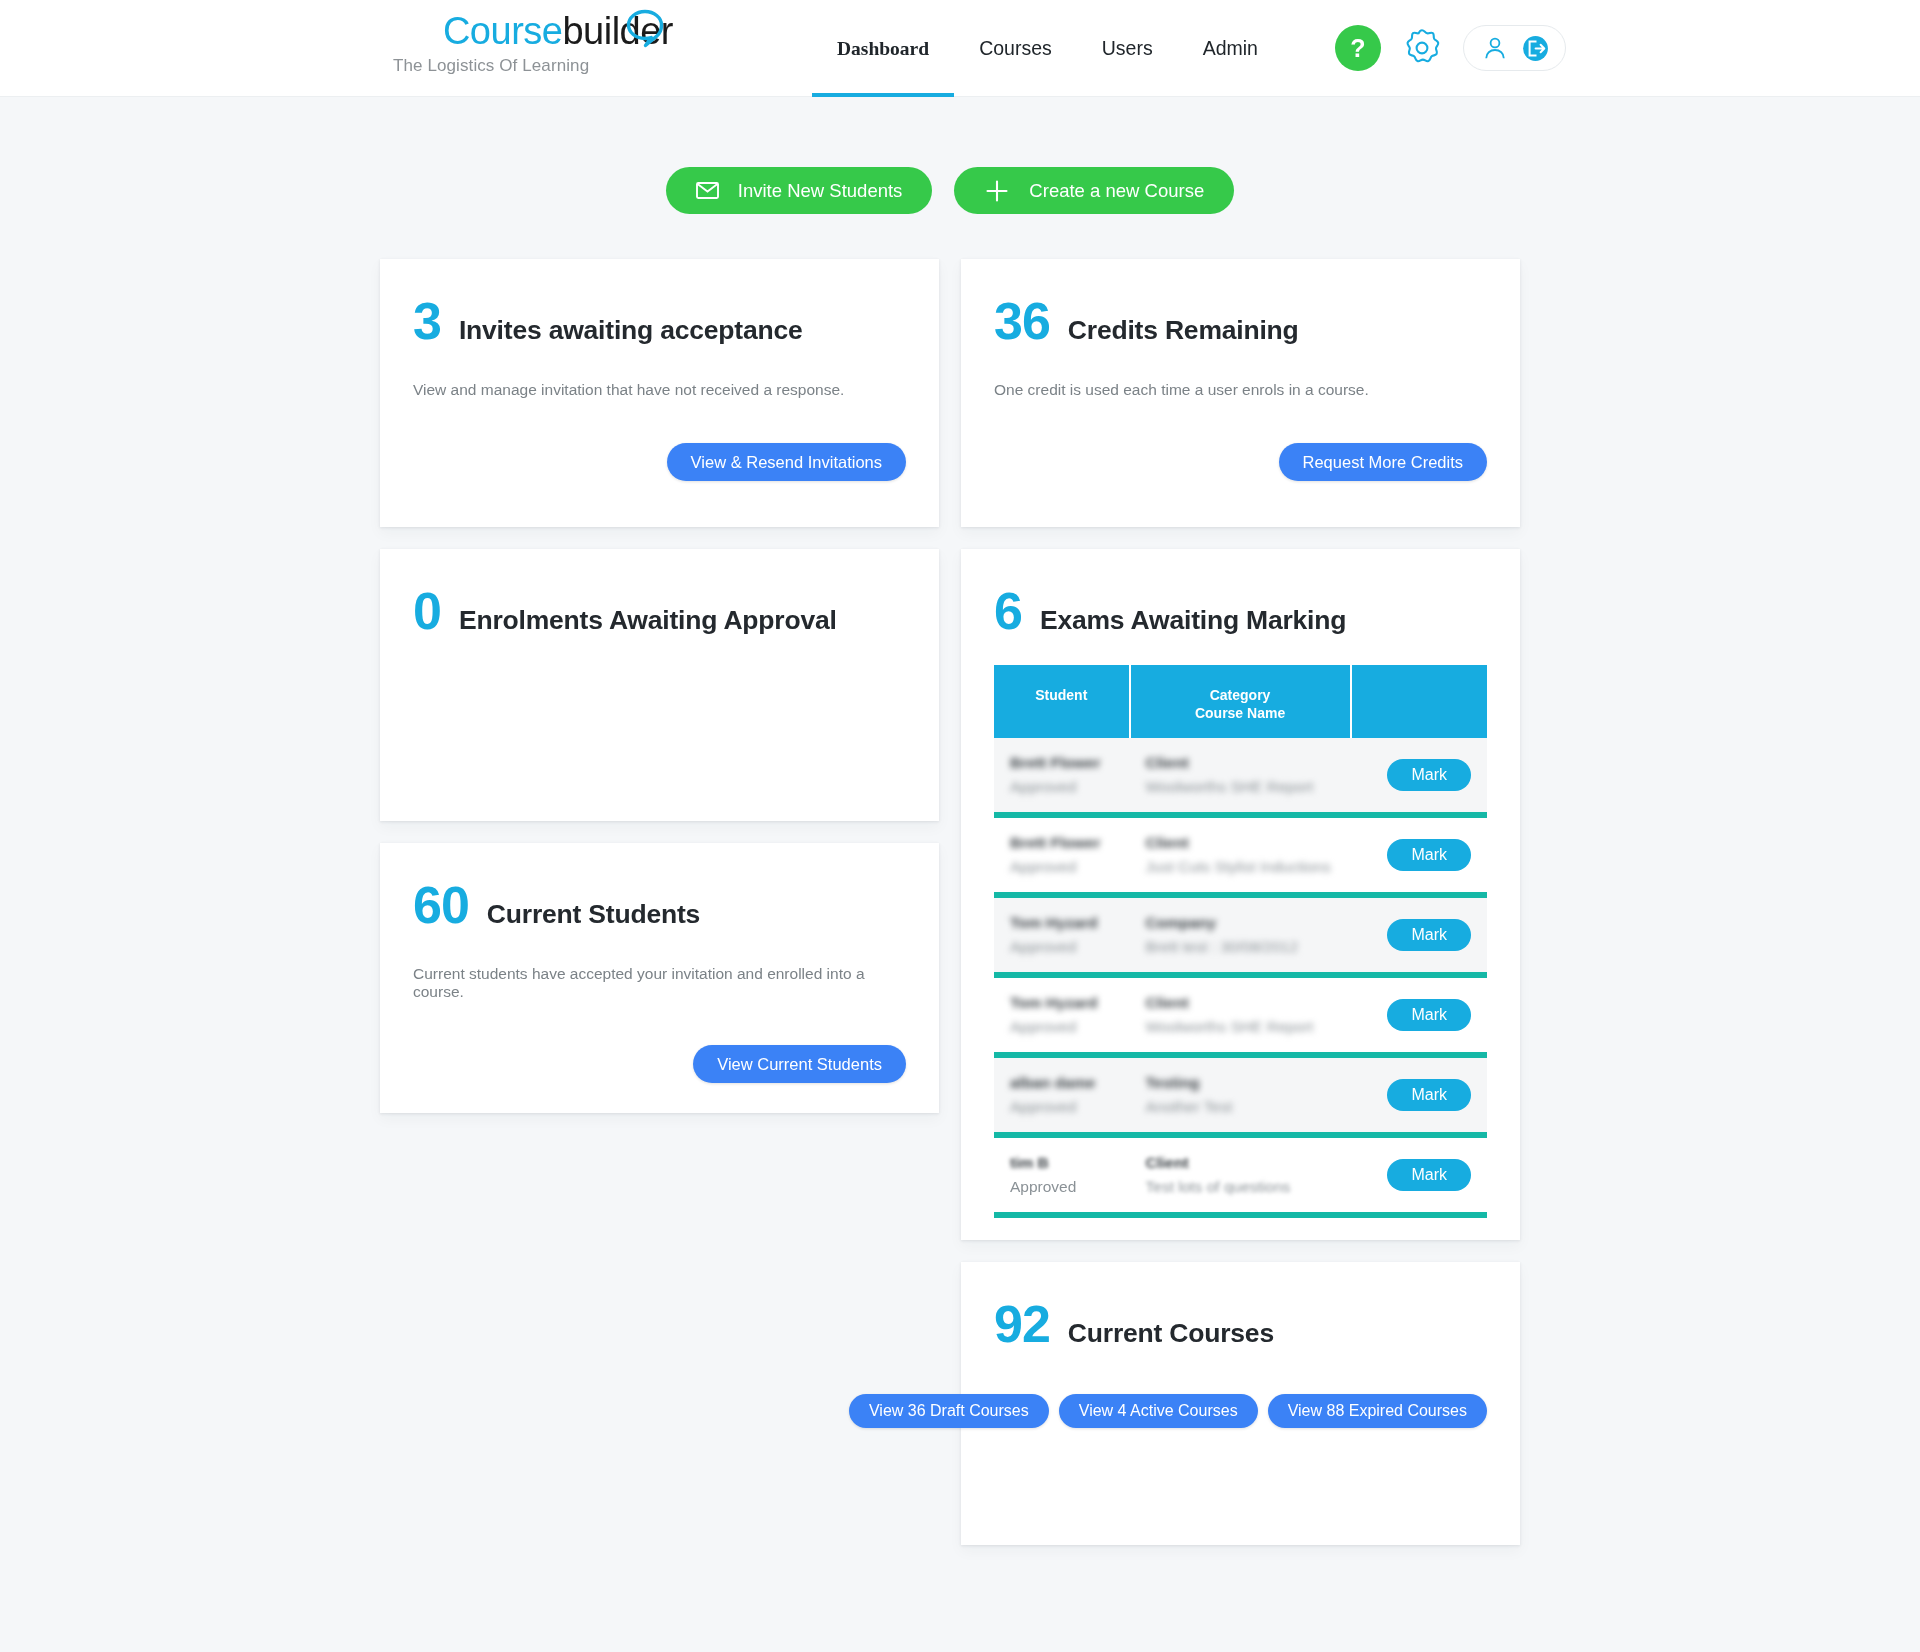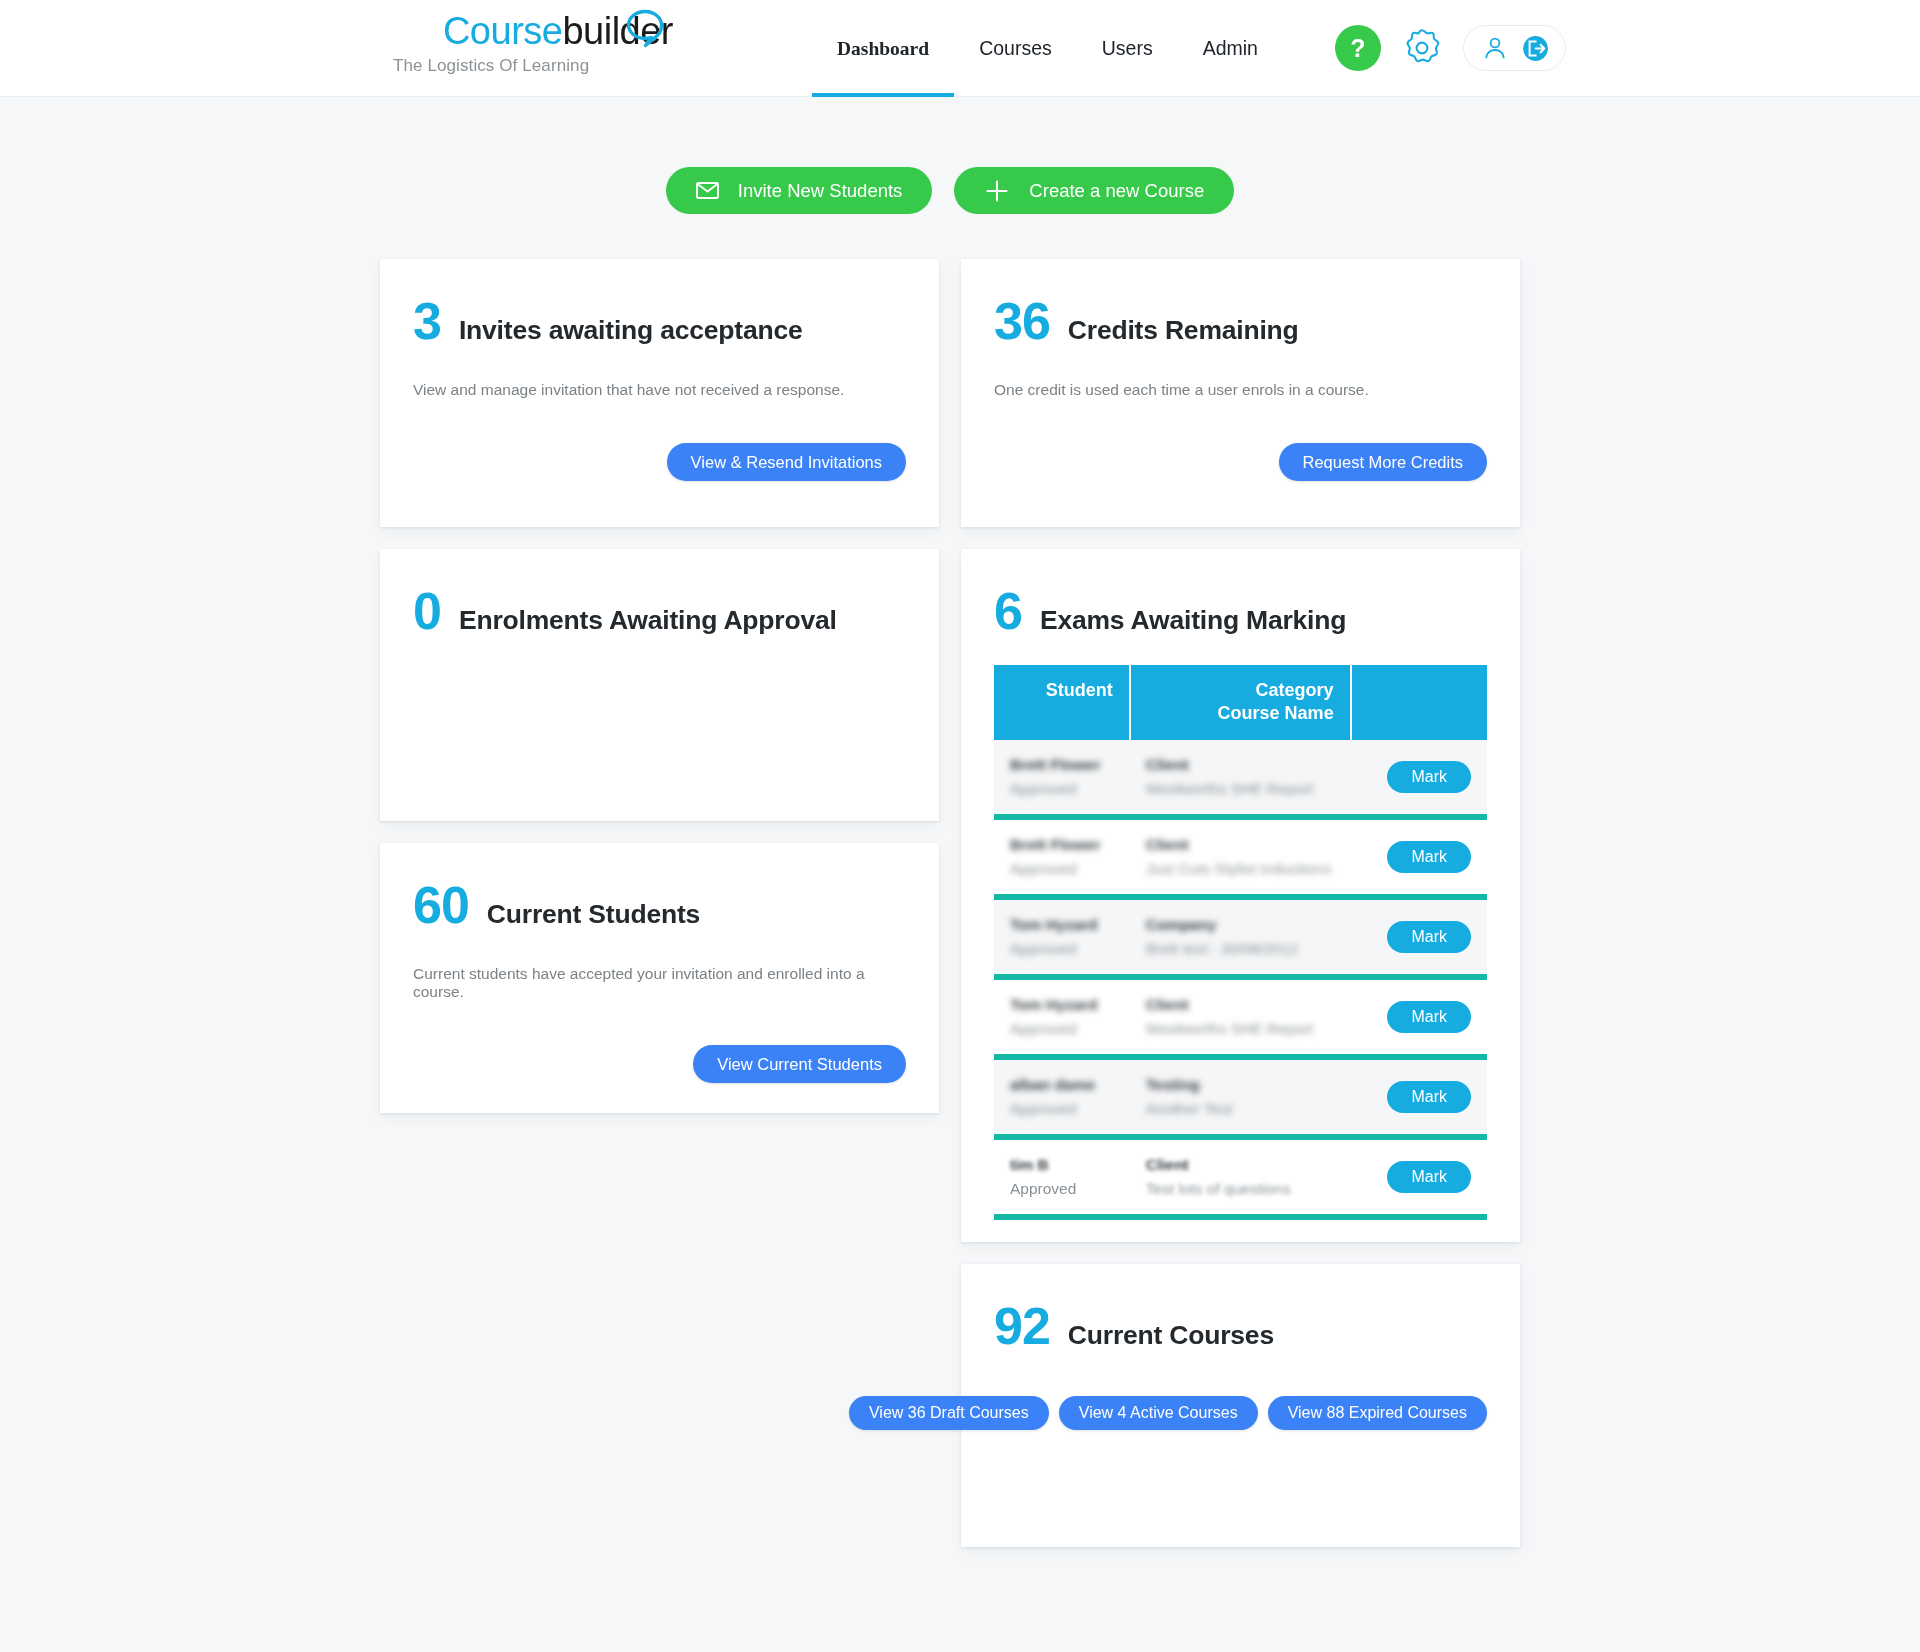--- a/index.html
+++ b/index.html
@@ -221,24 +221,24 @@
 
   
   table.exams {
     width: 100%;
     border-collapse: collapse;
     margin-top: 28px;
   }
   table.exams th {
     background: #17ace0;
     color: #ffffff;
-    font-size: 18px;
+    font-size: 14px;
     font-weight: bold;
-    text-align: right;
-    padding: 14px 16px 15px 16px;
+    text-align: center;
+    padding: 22px 16px 15px 16px;
     vertical-align: top;
     line-height: 1.28;
     border-right: 2px solid #ffffff;
   }
   table.exams th:last-child { border-right: none; }
   .th-student { width: 142px; }
   .th-cat { width: 240px; }
   table.exams td {
     padding: 13px 16px;
     font-size: 15.5px;

